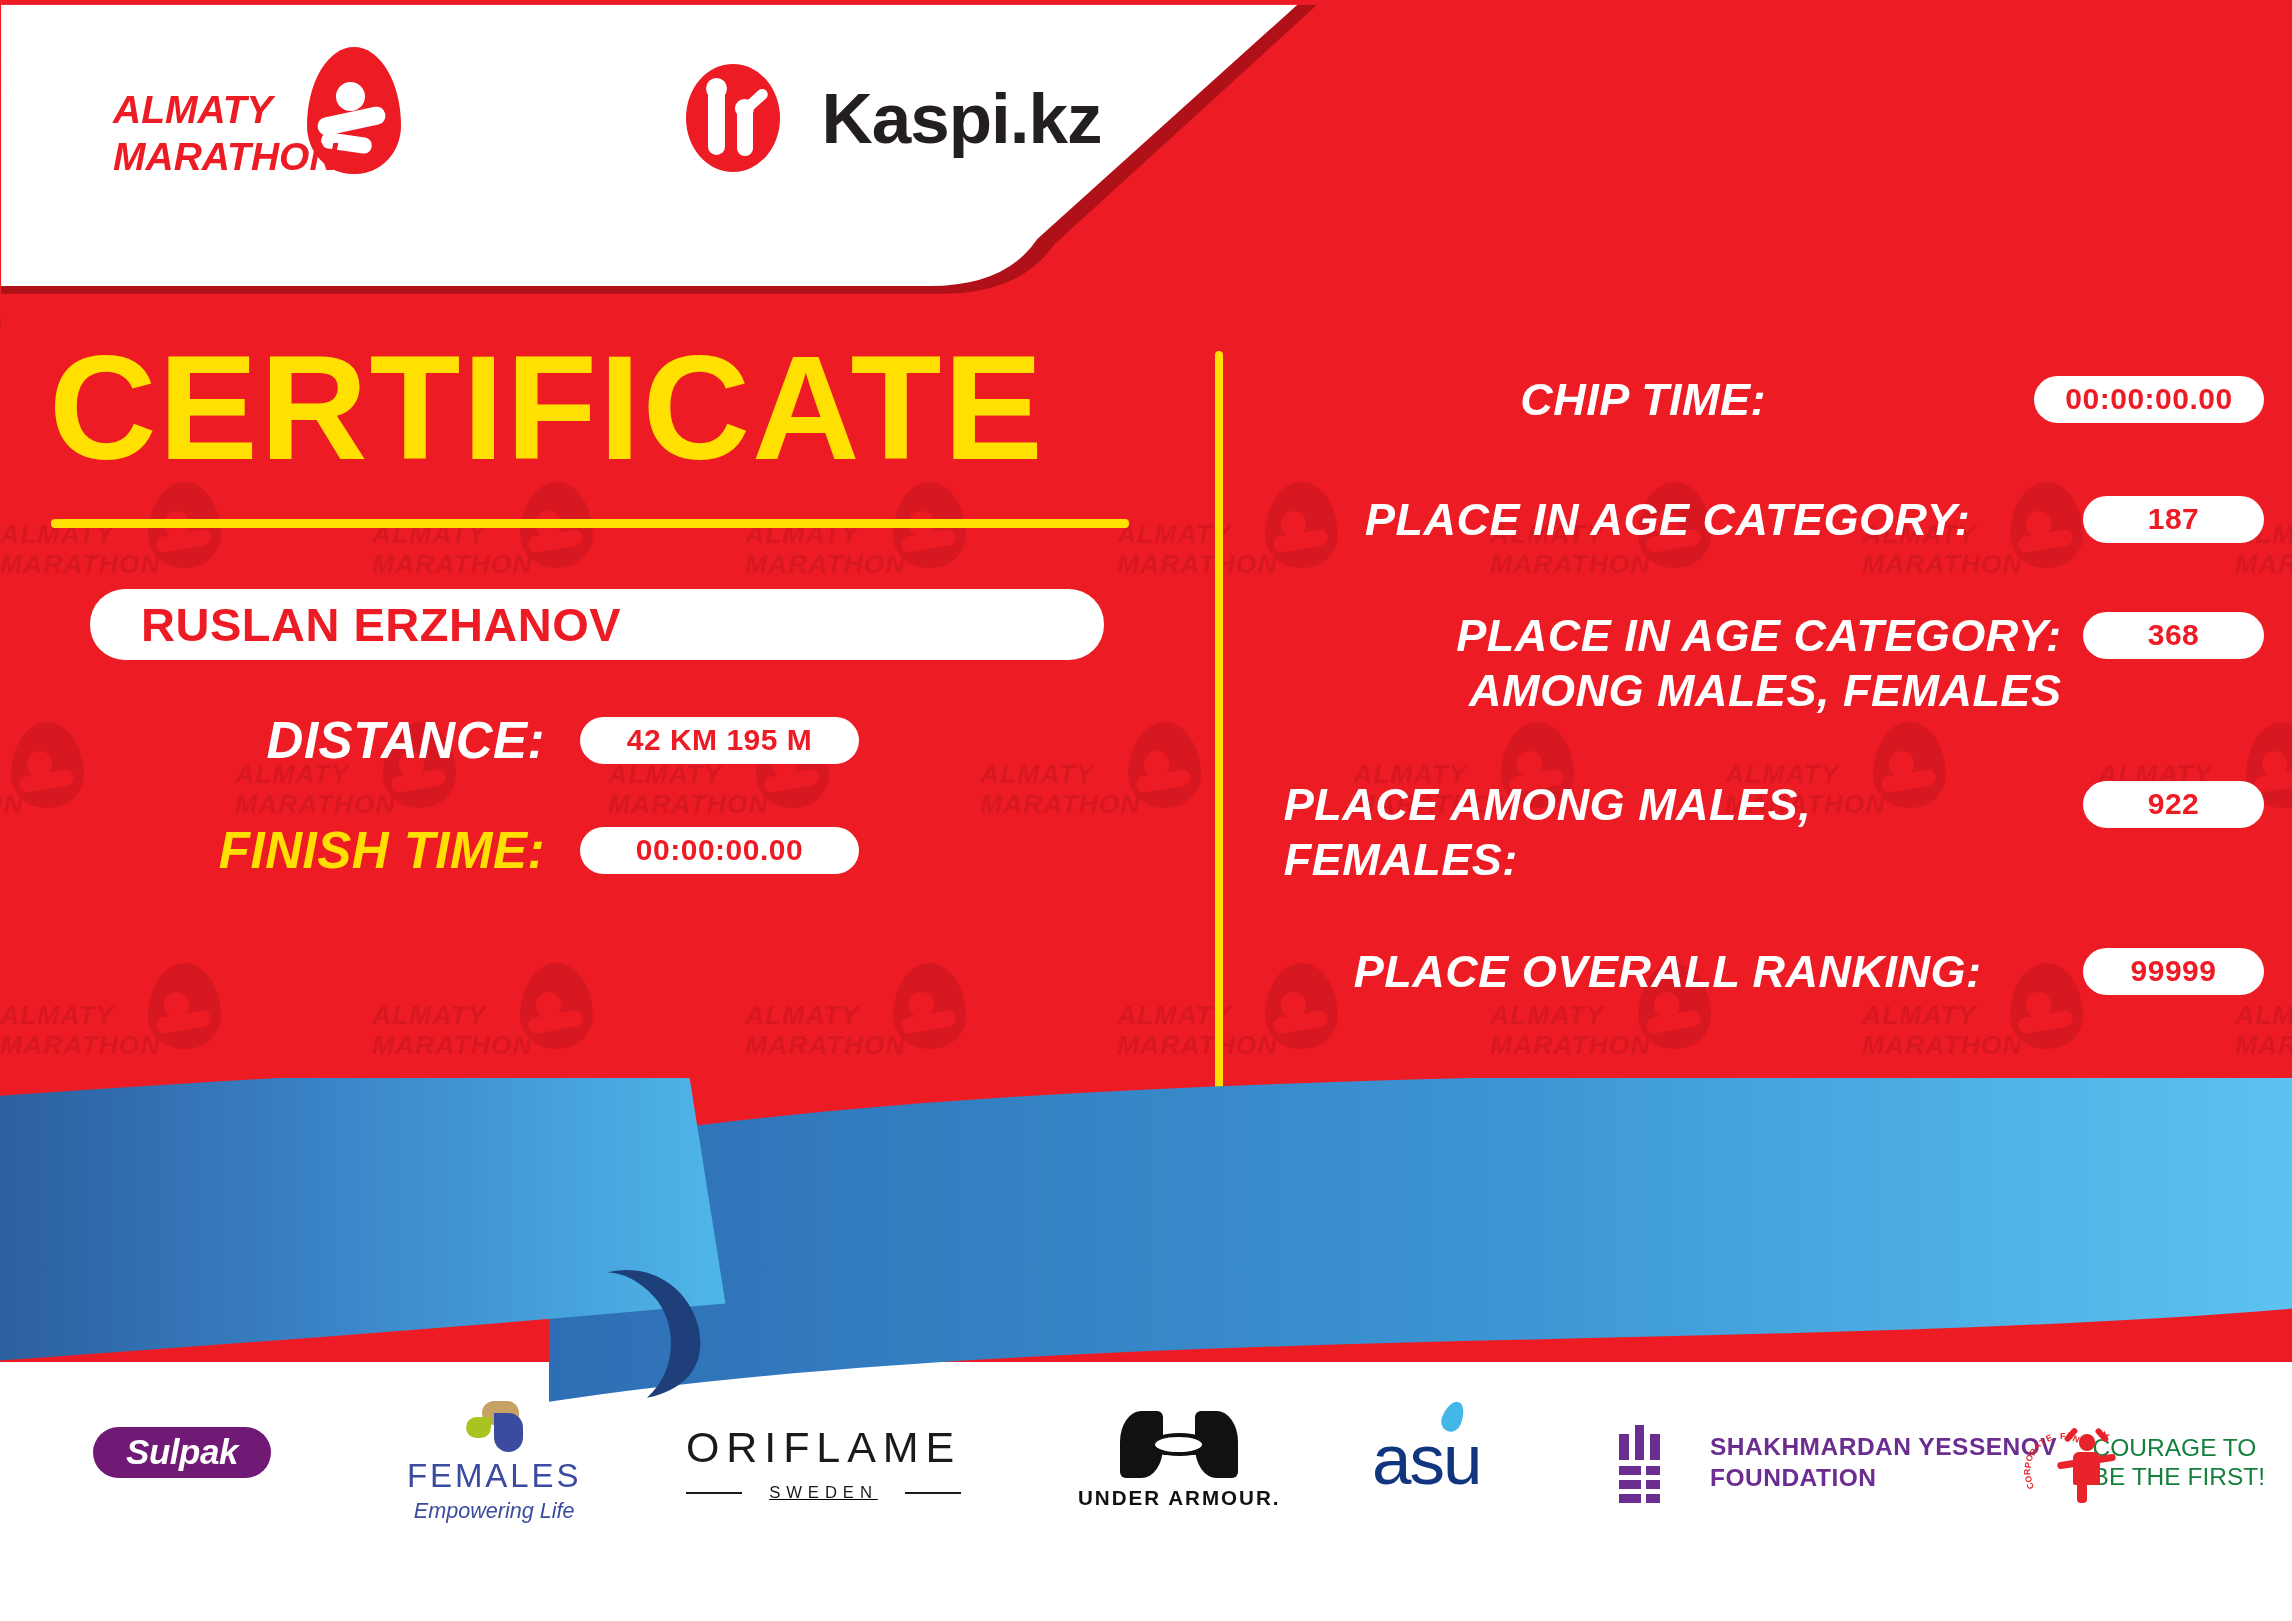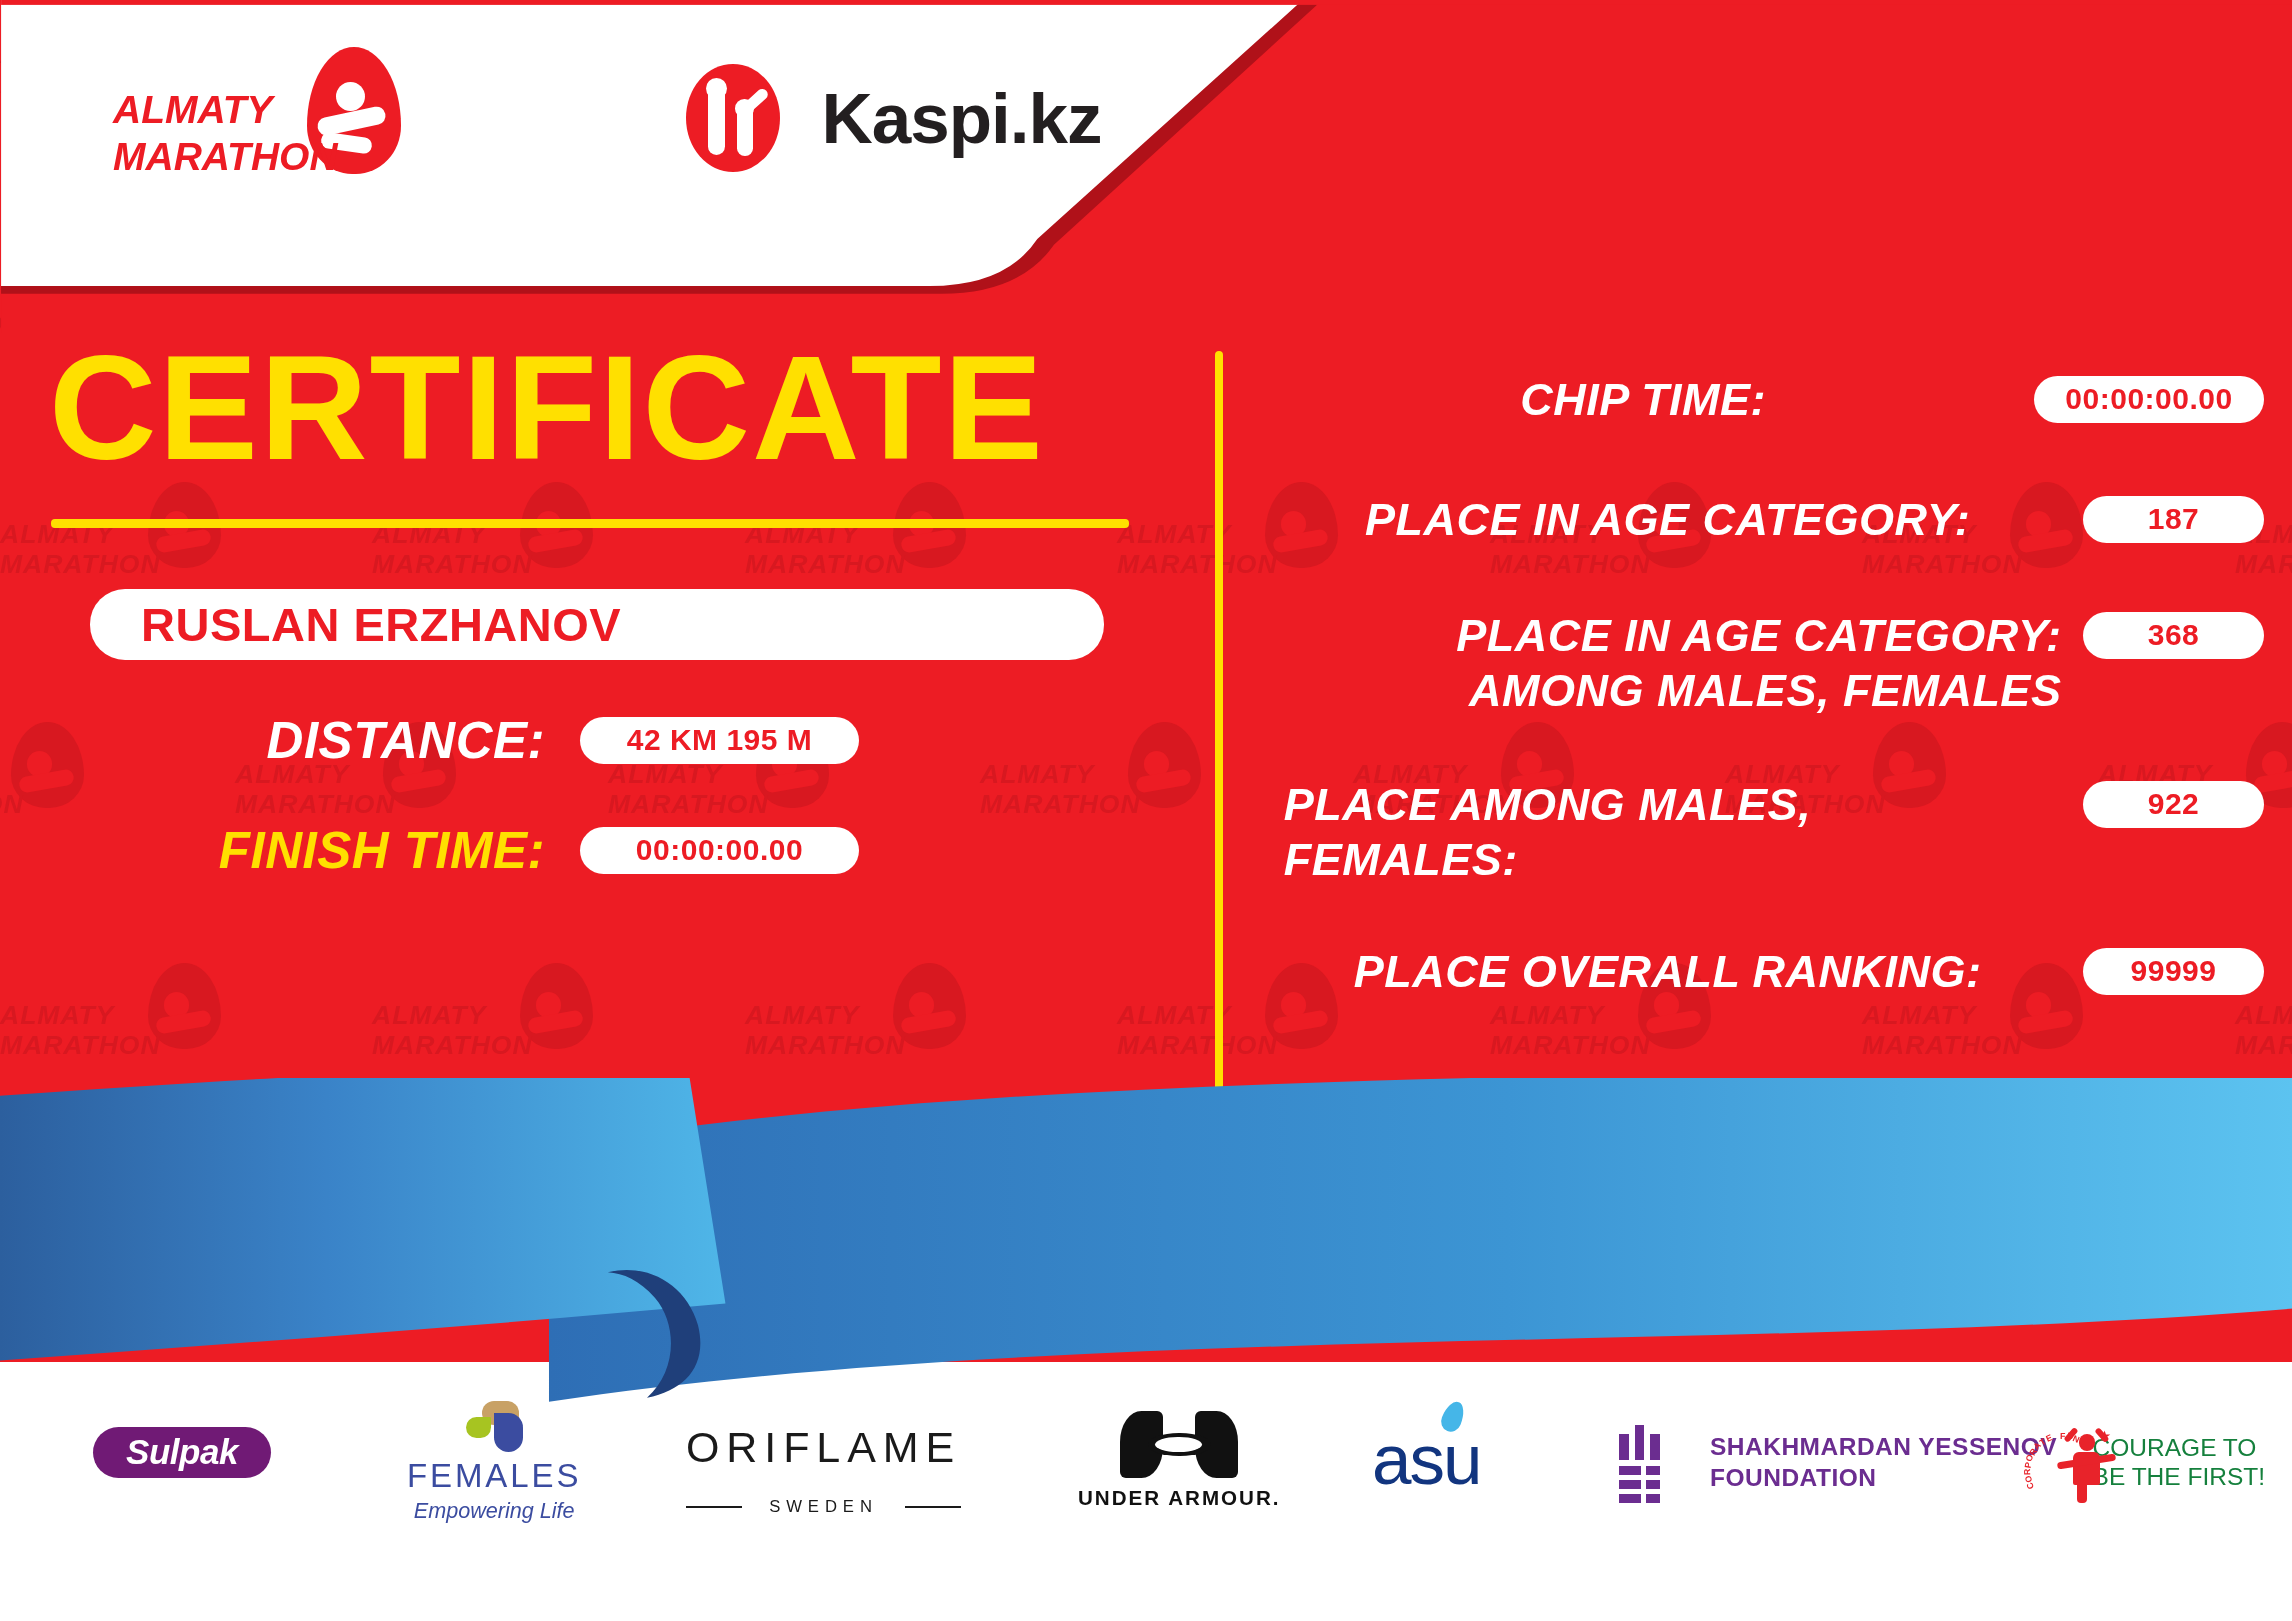--- a/index.html
+++ b/index.html
@@ -139,21 +139,21 @@
       background:#C8A165; border-radius:19.6px 19.6px 2px 19.6px; }
   .sanofi-mark .sm-blue{ position:absolute; right:2px; top:11.8px; width:29px;height:39px;
       background:#3B4CA0; border-radius:0 19.6px 19.6px 19.6px; }
   .sanofi-mark .sm-green{ position:absolute; left:2px; top:15.7px; width:25.5px;height:21.6px;
       background:#A7C421; border-radius:15.7px 2px 15.7px 15.7px; }
   .sanofi-txt{ color:#3B4CA0; font-size:33px; letter-spacing:2.9px; }
   .sanofi-sub{ color:#3B4CA0; font-size:21.6px; font-style:italic; margin-top:2.9px;}
 
   .sp-oriflame{ left:686px; top:11.8px; flex-direction:column; align-items:center;}
   .ori-txt{ color:#1A1A1A; font-size:43px; letter-spacing:6.9px; }
-  .ori-sub-wrap{ display:flex; align-items:center; gap:27px; margin-top:25px; width:100%;}
+  .ori-sub-wrap{ display:flex; align-items:center; gap:27px; margin-top:11px; width:100%;text-decoration:underline;}
   .ori-line{ flex:1; height:2px; background:#1A1A1A; }
   .ori-sub{ color:#1A1A1A; font-size:16.7px; letter-spacing:5.9px; }
 
   .sp-ua{ left:1078px; top:0px; flex-direction:column; align-items:center;}
   .ua-mark{ position:relative; width:118px; height:67px; }
   .ua-mark .ua-l{ position:absolute; left:0; top:0; width:43px; height:67px; background:#111;
       border-radius:50% 5.9px 50% 5.9px / 46% 5.9px 46% 5.9px; }
   .ua-mark .ua-r{ position:absolute; right:0; top:0; width:43px; height:67px; background:#111;
       border-radius:5.9px 50% 5.9px 50% / 5.9px 46% 5.9px 46%; }
   .ua-mark .ua-c{ position:absolute; left:27.4px; top:21.6px; width:63px; height:23.5px;

